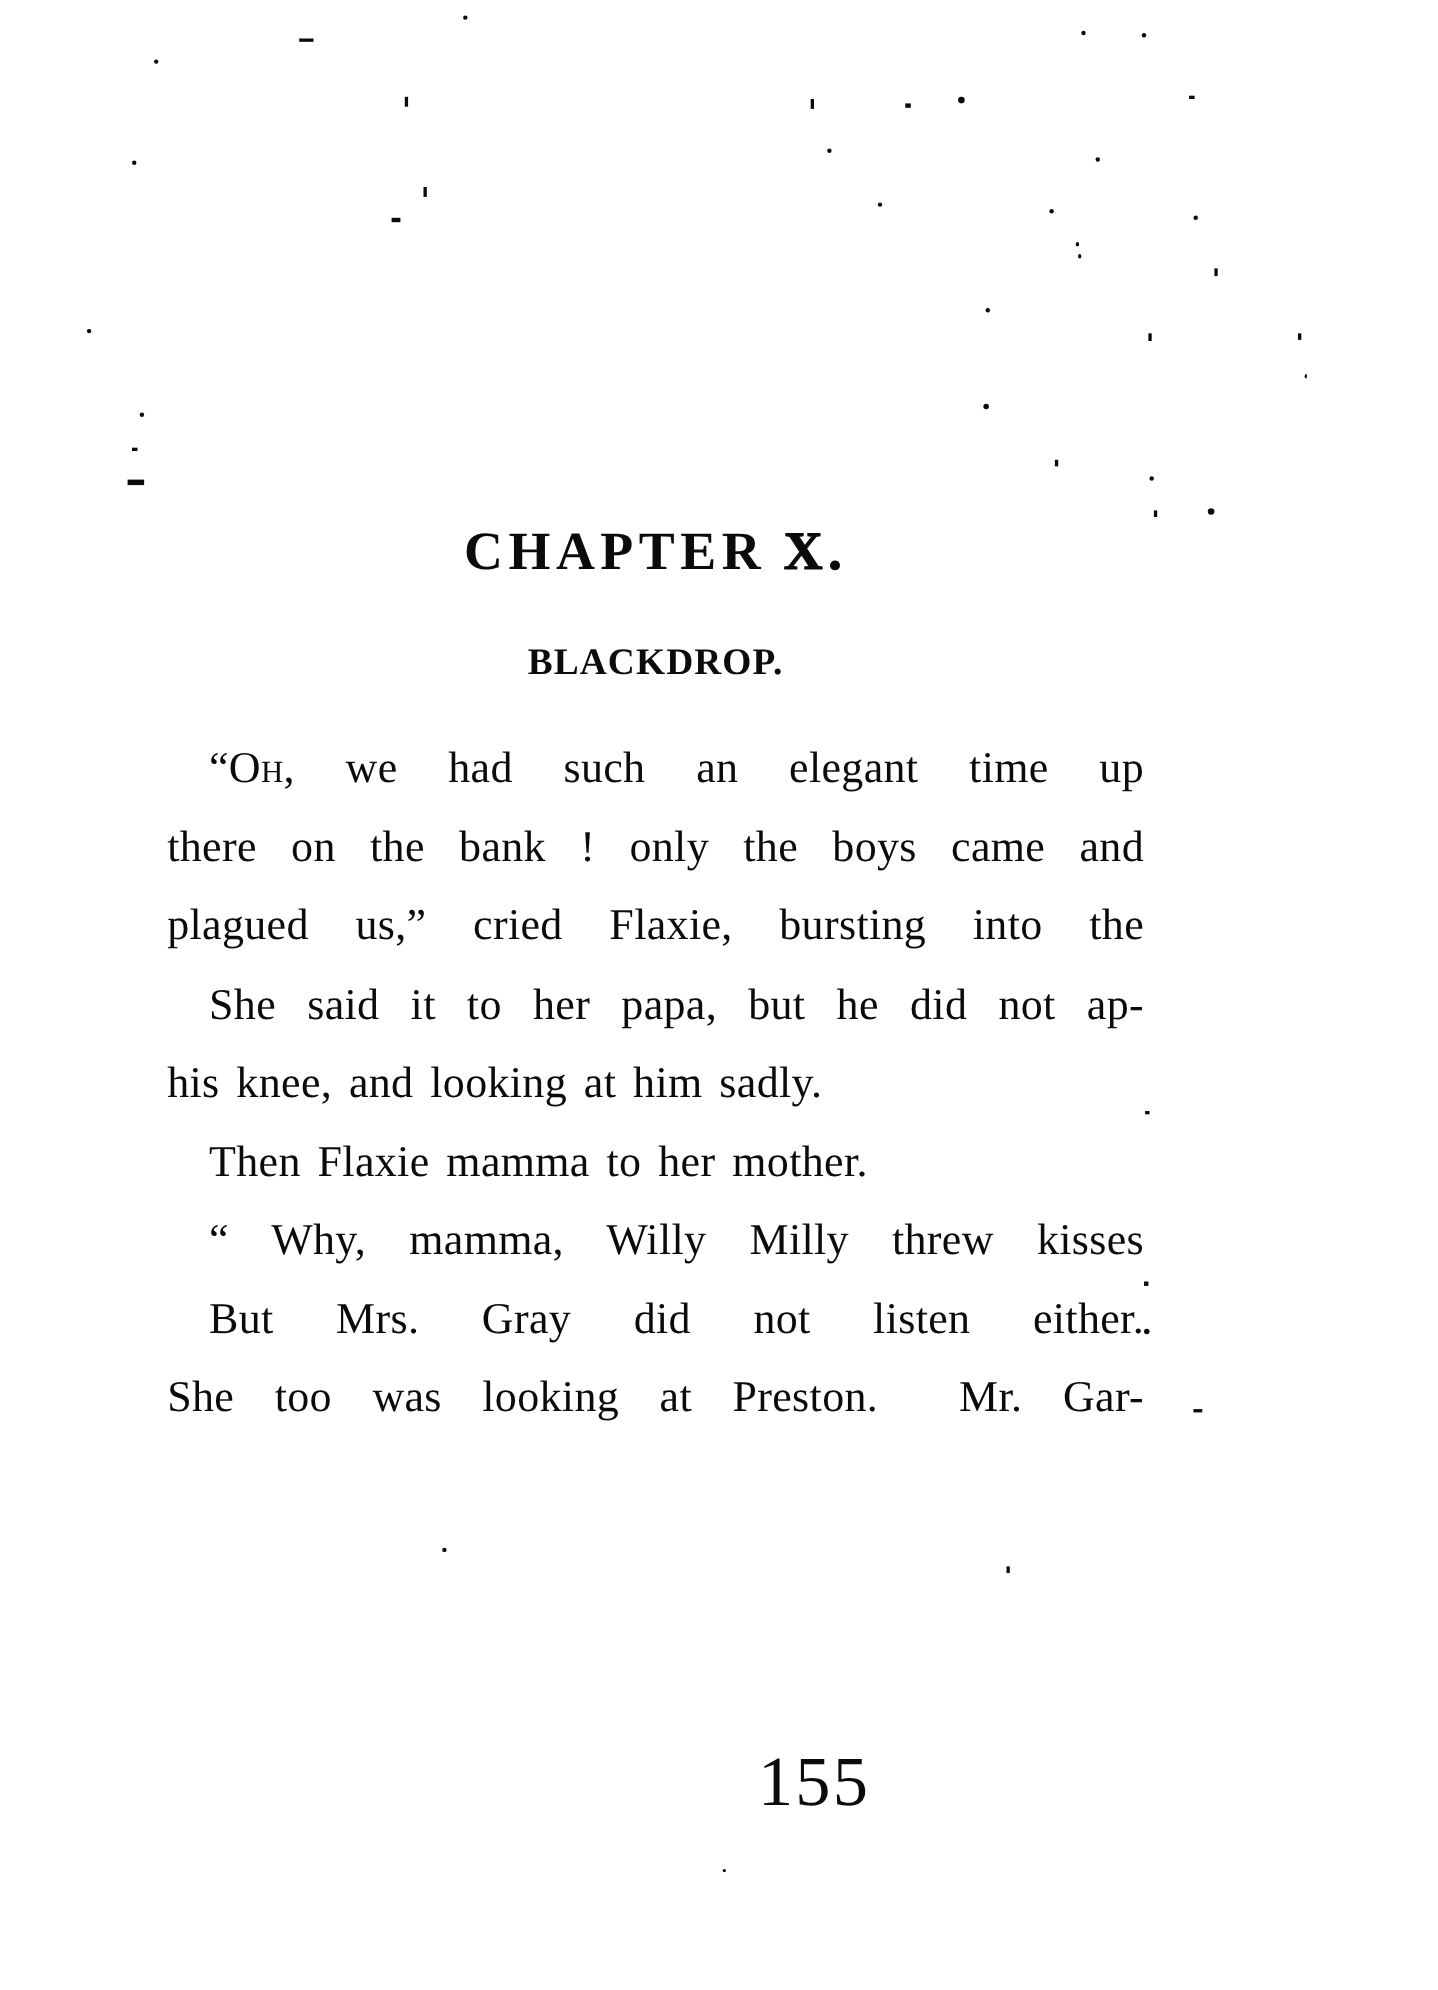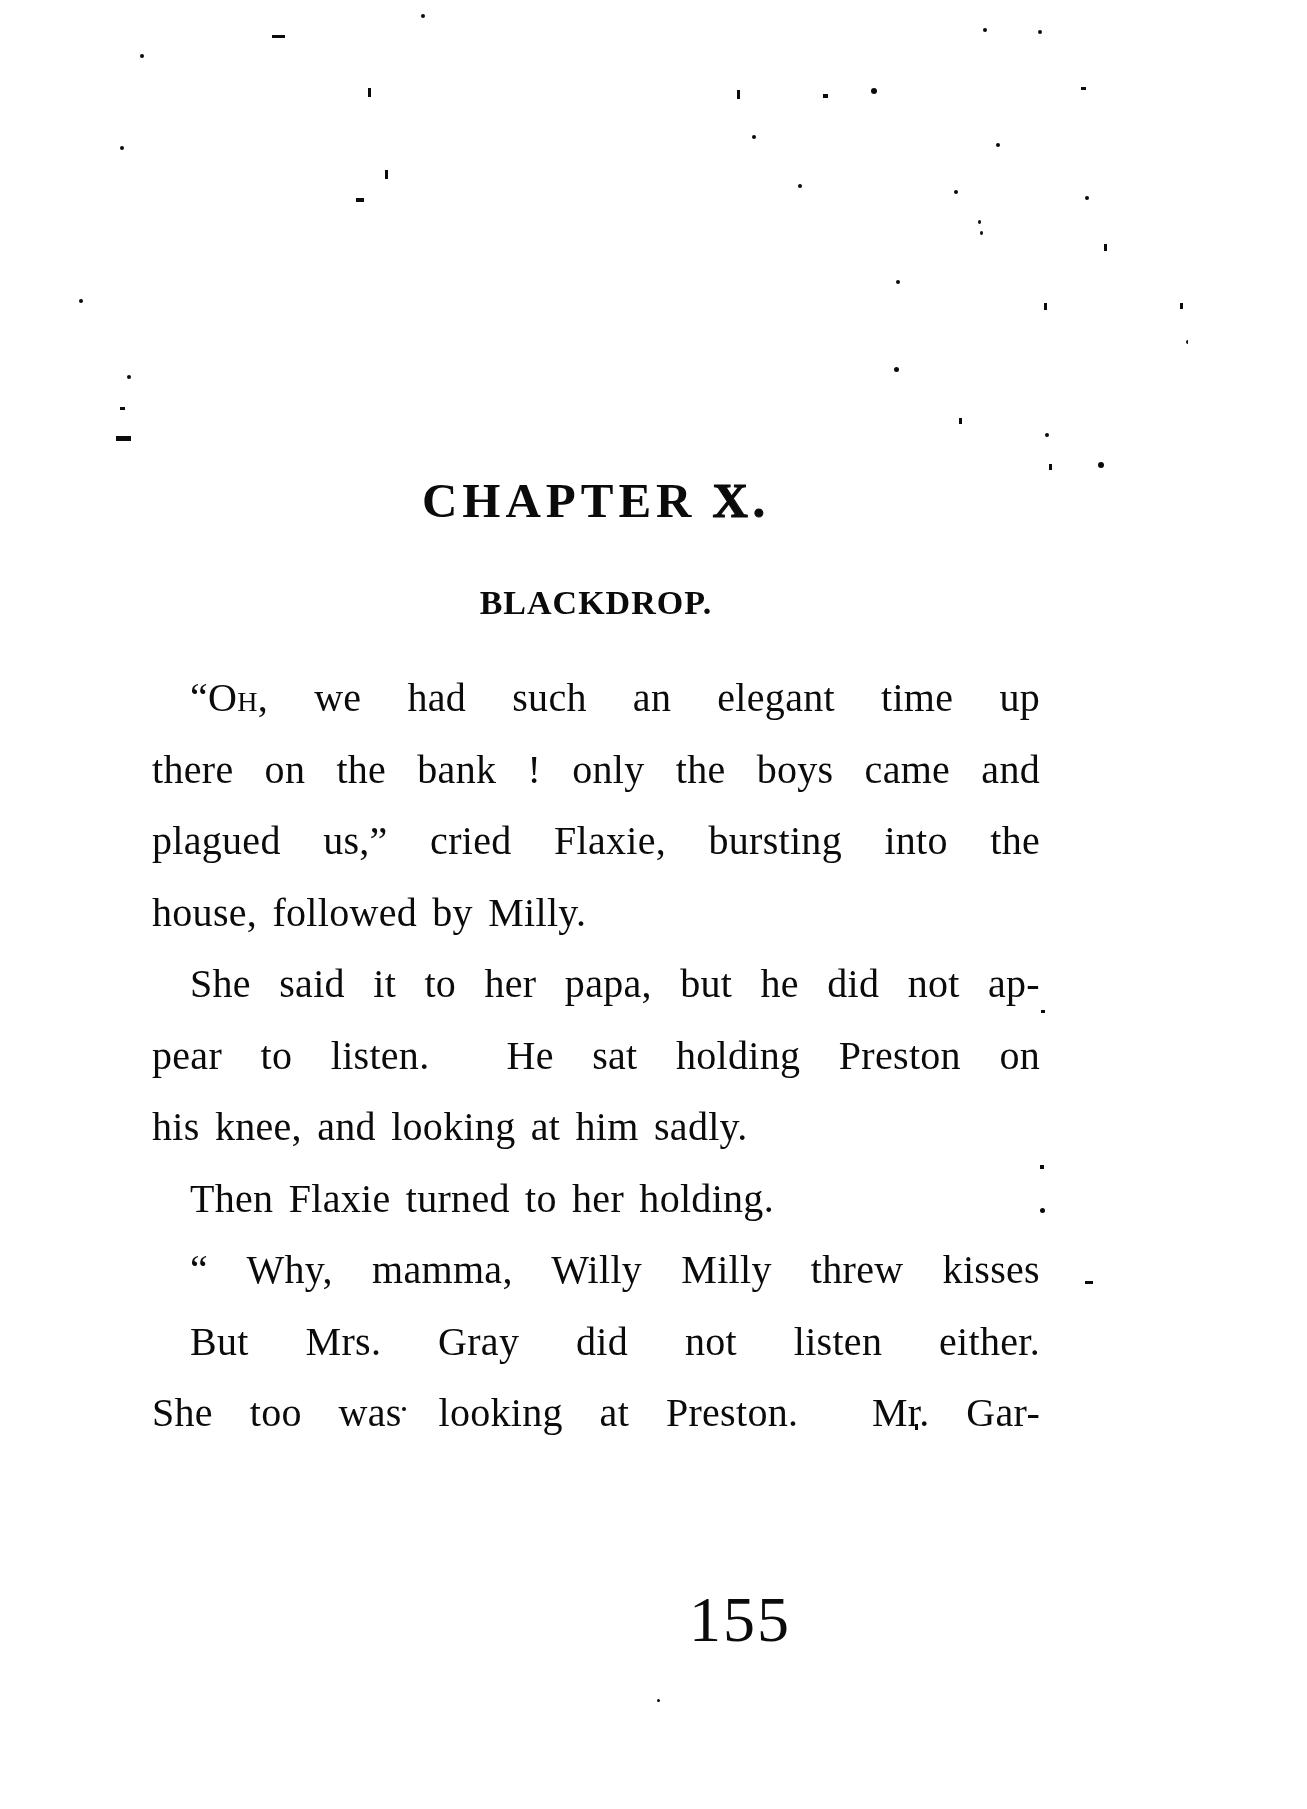--- a/index.html
+++ b/index.html
@@ -85,25 +85,23 @@
   <div class="chapter-heading">
     <span>CHAPTER</span><span class="numeral">X.</span>
   </div>
 
   <div class="section-heading">BLACKDROP.</div>
 
   <div class="body-text">
       <div class="line justify indent"><span>“</span><span class="smallcaps">Oh,</span><span> we had such an elegant time up</span></div>
       <div class="line justify"><span>there on the bank ! only the boys came and</span></div>
       <div class="line justify"><span>plagued us,” cried Flaxie, bursting into the</span></div>
-      <div class="line"><span>house, followed by Milly.</span></div>
       <div class="line justify indent"><span>She said it to her papa, but he did not ap-</span></div>
-      <div class="line justify"><span>pear to listen.&nbsp; He sat holding Preston on</span></div>
       <div class="line"><span>his knee, and looking at him sadly.</span></div>
-      <div class="line indent"><span>Then Flaxie turned to her holding.</span></div>
+      <div class="line indent"><span>Then Flaxie mamma to her mother.</span></div>
       <div class="line justify indent"><span>“ Why, mamma, Willy Milly threw kisses</span></div>
       <div class="line justify indent"><span>But Mrs. Gray did not listen either.</span></div>
       <div class="line justify"><span>She too was looking at Preston.&nbsp; Mr. Gar-</span></div>
     </div>
 
   <div class="page-number">155</div>
 
 <div class="speck" style="left: 421px; top: 14px; width: 4px; height: 4px; border-radius: 50%;"></div>
     <div class="speck" style="left: 272px; top: 35px; width: 13px; height: 3px;"></div>
     <div class="speck" style="left: 140px; top: 54px; width: 4px; height: 4px; border-radius: 50%;"></div>

